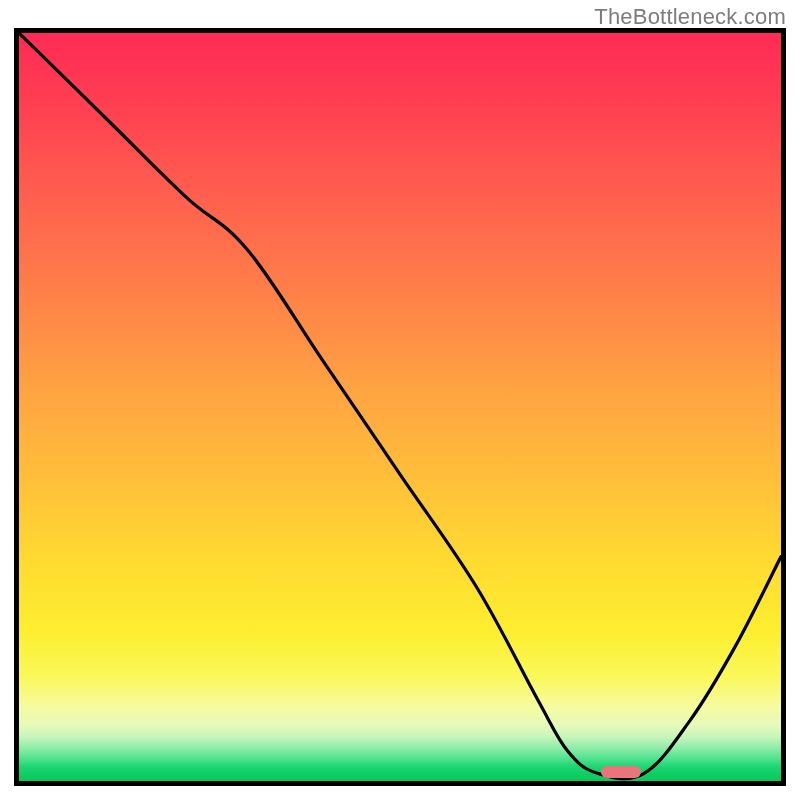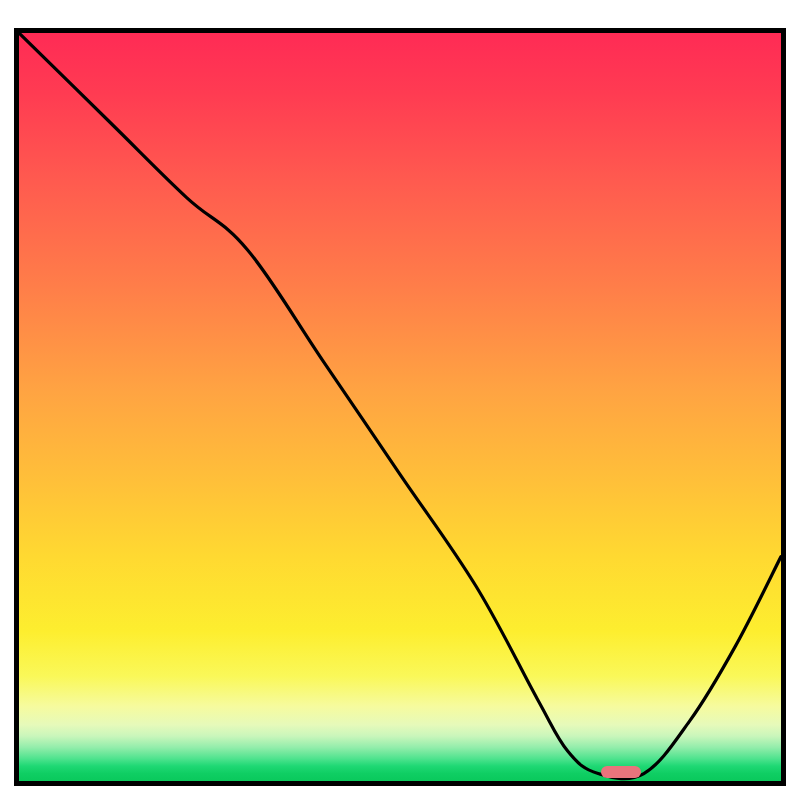--- a/index.html
+++ b/index.html
@@ -92,20 +92,21 @@
     border-radius: 6px;
     z-index: 2;
     transform: translate(-50%, -50%);
   }
 </style>
 </head>
 <body>
 
 <div class="stage">
 
+  <div class="watermark">TheBottleneck.com</div>
 
   <div class="frame">
     <div class="frame-inner">
       <div class="gradient"></div>
 
       <svg class="curve" viewBox="0 0 762 748" preserveAspectRatio="none">
         <path id="curve-path" fill="none" stroke="#000000" stroke-width="3.2" stroke-linecap="round" stroke-linejoin="round" d="M 0.00 0.00 C 16.46 16.16, 61.26 60.14, 91.44 89.76 C 121.62 119.38, 142.95 141.67, 167.64 164.56 C 192.33 187.45, 203.91 187.30, 228.60 216.92 C 253.29 246.54, 277.37 288.73, 304.80 329.12 C 332.23 369.51, 353.57 400.93, 381.00 441.32 C 408.43 481.71, 432.51 513.13, 457.20 553.52 C 481.89 593.91, 501.70 636.10, 518.16 665.72 C 534.62 695.34, 537.67 704.62, 548.64 718.08 C 559.61 731.54, 565.40 736.48, 579.12 740.52 C 592.84 744.56, 608.38 749.94, 624.84 740.52 C 641.30 731.10, 654.10 711.05, 670.56 688.16 C 687.02 665.27, 699.82 642.98, 716.28 613.36 C 732.74 583.74, 753.77 539.76, 762.00 523.60 "></path>
       </svg>
 
       <div id="opt-marker" class="marker" style="left: 601.98px; top: 739.024px; background: rgb(233, 116, 124);"></div>

